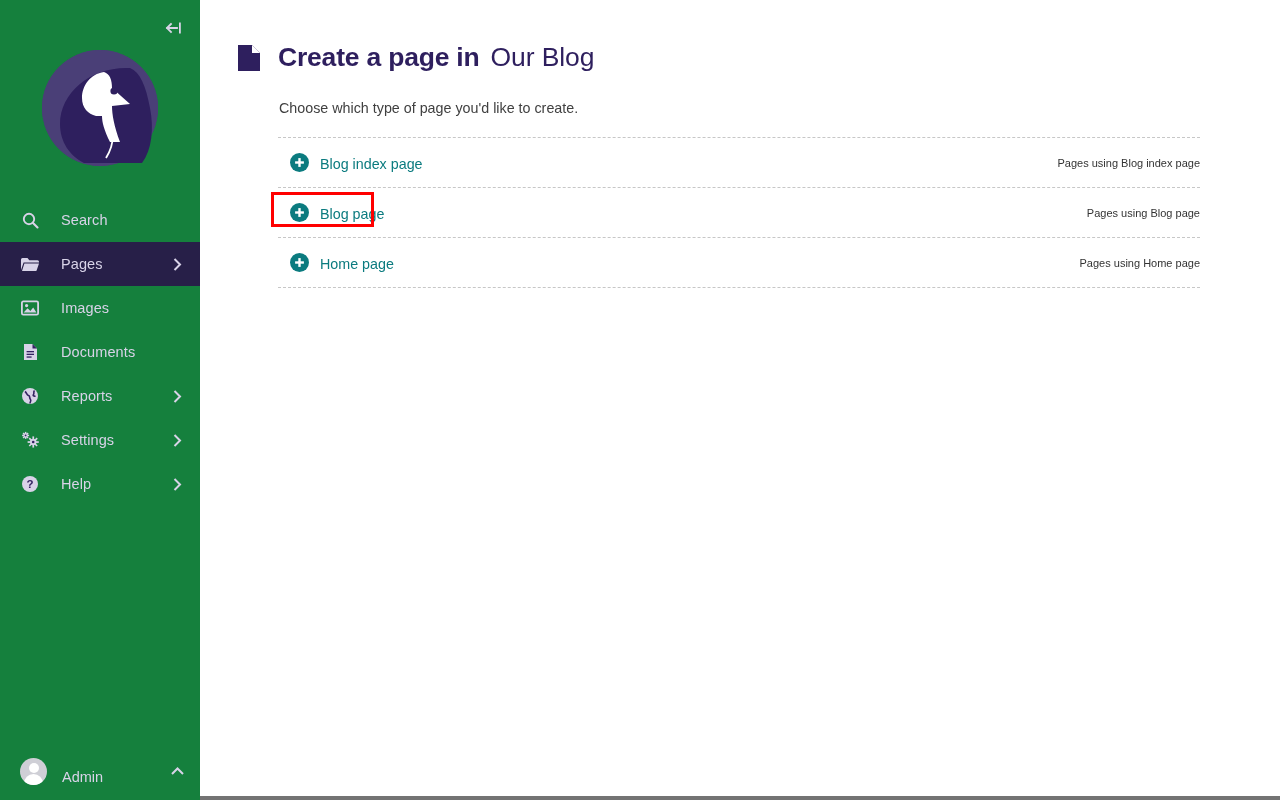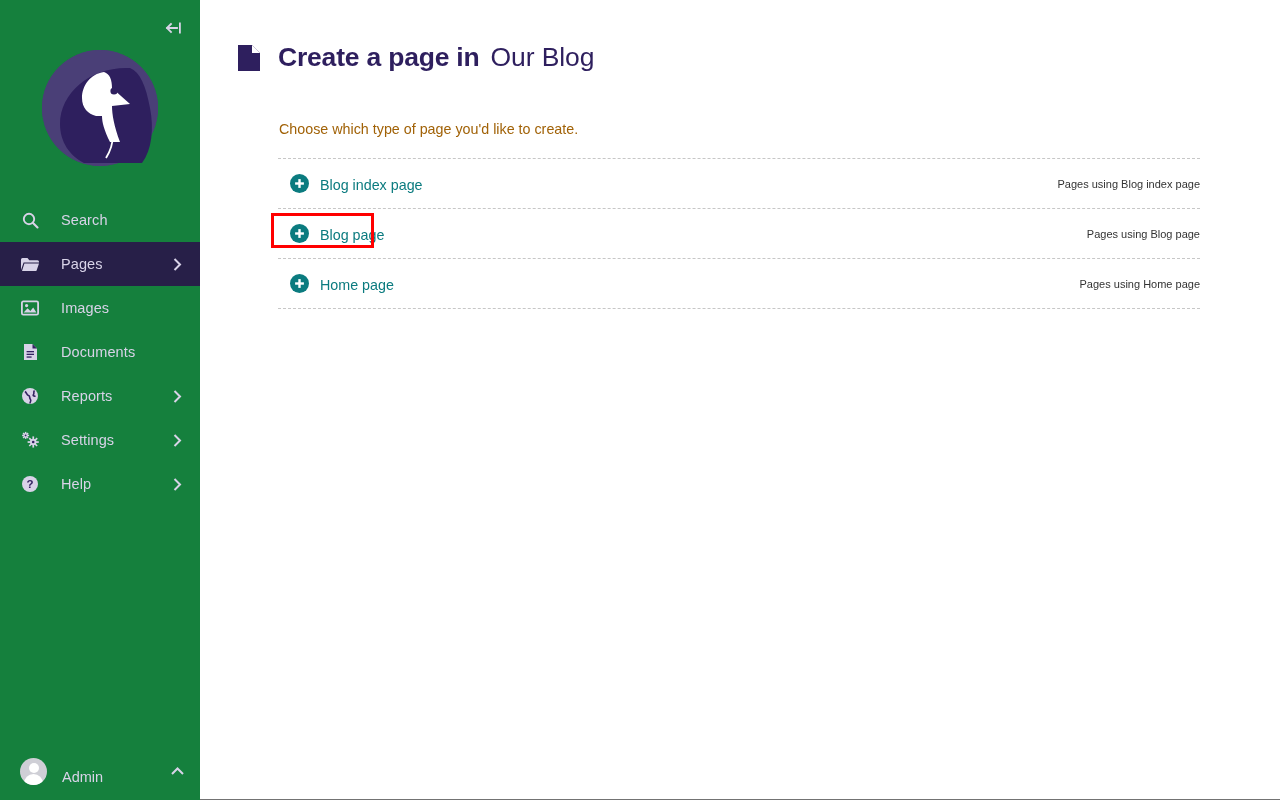--- a/index.html
+++ b/index.html
@@ -60,38 +60,38 @@
   #avatar .head { position:absolute; width:10px; height:10px; border-radius:50%; background:#fff; left:8.5px; top:5px; }
   #avatar .body { position:absolute; width:19px; height:13px; border-radius:9.5px 9.5px 0 0; background:#fff; left:4px; top:16px; }
   #account-name { flex:1; color:#d8d3e8; font-size:14.5px;margin-top:12px; }
   #account-chev { width:14px; height:14px; display:flex; align-items:center; justify-content:center; }
   #account-chev svg { stroke:#d8d3e8; fill:none; stroke-width:2; }
 
   
   #main {
     flex:1; height:800px; background:#fff;
     position:relative; overflow:hidden;
-    border-bottom:1px solid #737373;
+    border-bottom:4px solid #737373;
   }
   #header {
     display:flex; align-items:center;
     padding:42px 0 0 38px;
   }
   #header-icon { width:22px; height:26px; flex:0 0 22px; margin-right:18px; }
   #header-icon svg { display:block; }
   #page-title {
     font-size:26.5px; color:#2e1f5e;
     display:flex; align-items:baseline;
   }
   #title-strong { font-weight:bold; letter-spacing:-.2px; }
   #title-parent { font-weight:400; margin-left:11px; letter-spacing:-.1px;text-align:center; }
 
   #intro {
-    margin:48px 0 0 79px;
-    font-size:14.3px; color:#a16207;
+    margin:27px 0 0 79px;
+    font-size:14.3px; color:#404040;
   }
 
   #list { margin:21px 0 0 78px; width:922px; }
   .sep { border-top:1px dashed #c7c7c7; height:0; }
   .row {
     height:49px; display:flex; align-items:center;
     position:relative;
   }
   .row-left { display:flex; align-items:flex-end;padding-left:12px; }
   .plus-icon {

